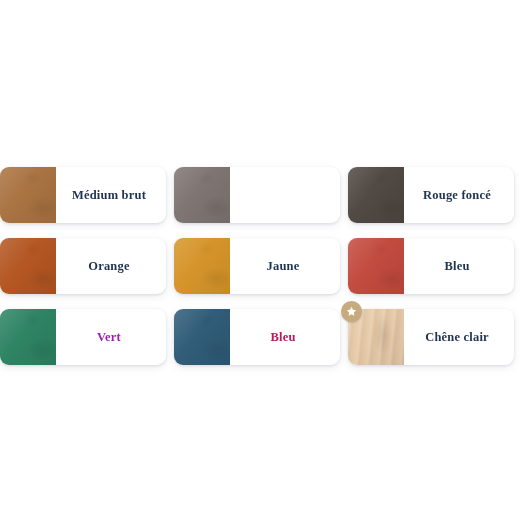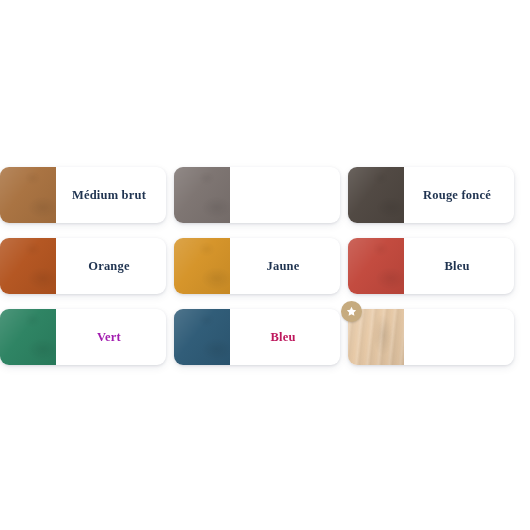--- a/index.html
+++ b/index.html
@@ -152,15 +152,16 @@
       <div class="swatch-card">
         <div class="swatch-color" style="background: rgb(231, 201, 166);">
           <div class="tex" style="background: repeating-linear-gradient(96deg, rgba(255, 255, 255, 0) 0px, rgba(255, 255, 255, 0.18) 3px, rgba(0, 0, 0, 0.05) 6px, rgba(255, 255, 255, 0) 11px), radial-gradient(14px 30px at 62% 46%, rgba(0, 0, 0, 0.1), rgba(0, 0, 0, 0) 70%); opacity: 0.85; mix-blend-mode: normal;"></div>
           <div class="sheen"></div>
         </div>
         <div class="star-badge" style="background: rgb(198, 171, 127);">
           <svg width="11" height="11" viewBox="0 0 24 24">
             <path d="M12 1.8l3.1 6.5 7.1 1-5.1 5 1.2 7.1-6.3-3.4-6.3 3.4 1.2-7.1-5.1-5 7.1-1z" fill="#ffffff"></path>
           </svg>
         </div>
+        <div class="swatch-label" style="color: rgb(31, 51, 80);">Chêne clair</div>
       </div>
     </div>
 </div>
 
 </body></html>

